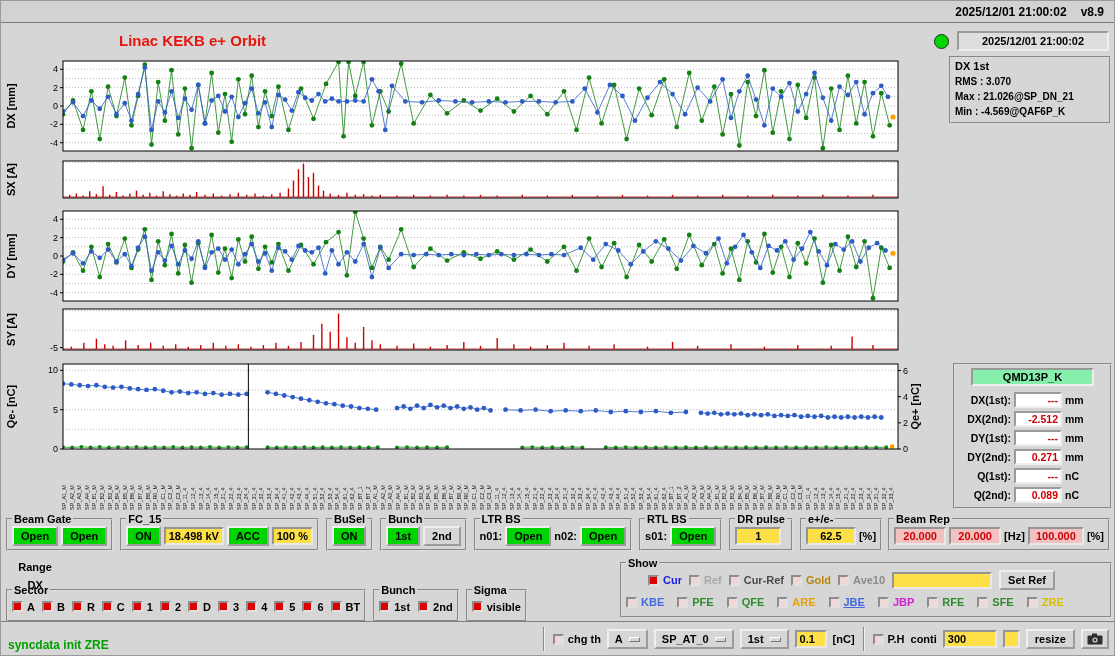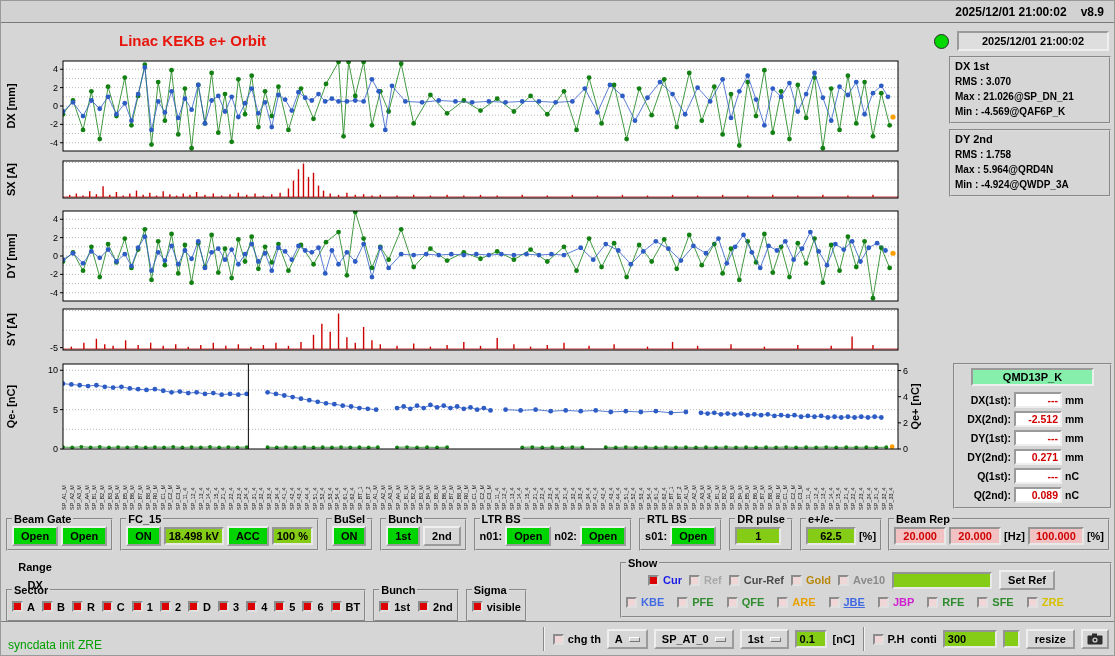--- a/index.html
+++ b/index.html
@@ -35,21 +35,21 @@
   .qmd-row .ql { width:52px; text-align:right; font-weight:bold; font-size:10.5px; }
   .qmd-row .qv { width:48px; height:16px; background:#fff; border:2px inset #eee; color:#d00000;
     font-weight:bold; font-size:10.5px; text-align:right; padding-right:2px; line-height:12px; }
   .qmd-row .qu { font-weight:bold; font-size:10.5px; }
   fieldset { border:2px groove #dcdcdc; padding:0 4px 3px; background:#d6d6d6; }
   legend { font-weight:bold; font-size:11px; padding:0 2px; }
   .fsrow { display:flex; align-items:center; gap:3px; height:21px; }
   .btn { font-family:inherit; font-weight:bold; font-size:11px; background:#d6d6d6;
     border:2px outset #efefef; padding:0 7px; height:20px; white-space:nowrap; }
   .btn.green { background:#00d400; }
-  .field { background:#84cc16; border:2px inset #e8e8e8; font-family:inherit; font-weight:bold; font-size:11px;
+  .field { background:#fde047; border:2px inset #e8e8e8; font-family:inherit; font-weight:bold; font-size:11px;
     height:18px; padding:0 3px; display:flex; align-items:center; white-space:nowrap; }
   input.field { display:inline-block; line-height:14px; }
   .field.center { justify-content:center; }
   .field.pink { background:#f2c2c2; color:#d00000; justify-content:center; }
   .slbl { font-weight:bold; font-size:11px; white-space:nowrap; }
   .row1 { position:absolute; left:5px; top:512px; display:flex; gap:7px; align-items:flex-start; }
   .beamrep { position:absolute; right:4px; top:512px; }
   .range-row { position:absolute; left:8px; top:560px; display:flex; align-items:center; gap:6px;flex-direction:column; }
   .opt { display:flex; align-items:center; gap:6px; height:20px; background:#d6d6d6;
     border:2px outset #efefef; padding:0 6px; font-weight:bold; font-size:11px; white-space:nowrap; }
@@ -60,21 +60,21 @@
   .chk .box { width:11px; height:11px; border:2px inset #e0e0e0; background:#f0d6d6; flex:none; }
   .chk.on .box { background:#dd0000; }
   .show-fs { position:absolute; left:619px; top:556px; width:492px; height:61px; }
   .show-r1 { height:22px; display:flex; align-items:center; gap:7px;padding-left:22px; }
   #show-row1-items { display:inline-flex; gap:7px; align-items:center; }
   .ref-input { width:100px; height:17px; }
   #show-row2 { height:20px; display:flex; gap:13px; align-items:center; margin-top:1px; }
   .statusbar { position:absolute; left:0; top:620px; width:1115px; height:35px;
     border-top:1px solid #808080; background:#d6d6d6;
     display:flex; align-items:center; padding:0 7px; gap:6px; }
-  .msg { color:#00a000; font-weight:normal; font-size:12px;margin-top:12px; }
+  .msg { color:#00a000; font-weight:bold; font-size:12px;margin-top:12px; }
   .sb-right { margin-left:auto; display:flex; align-items:center; gap:6px; }
   .lbl { font-weight:bold; font-size:11px; white-space:nowrap; }
   .thr { width:32px; } .num { width:54px; } .spin { width:17px; }
   .vsep { width:0; height:24px; border-left:1px solid #8a8a8a; border-right:1px solid #f2f2f2; margin:0 2px; }
   .cam { display:flex; align-items:center; justify-content:center; padding:0 4px; }
 </style>
 </head>
 <body>
 
 <div class="topbar">
@@ -965,26 +965,20 @@
 <div class="status-dot"></div>
 <div class="time-box">2025/12/01 21:00:02</div>
 
 <div id="stats-col">
     <div class="statbox">
       <div class="t">DX 1st</div>
       <div class="l">RMS : 3.070</div>
       <div class="l">Max : 21.026@SP_DN_21</div>
       <div class="l">Min : -4.569@QAF6P_K</div>
     </div>
-    <div class="statbox">
-      <div class="t">DY 2nd</div>
-      <div class="l">RMS : 1.758</div>
-      <div class="l">Max : 5.964@QRD4N</div>
-      <div class="l">Min : -4.924@QWDP_3A</div>
-    </div>
   </div>
 
 <div class="qmd">
   <div class="qmd-title">QMD13P_K</div>
   <div id="qmd-rows">
       <div class="qmd-row">
         <span class="ql">DX(1st):</span>
         <span class="qv">---</span>
         <span class="qu">mm</span>
       </div>

